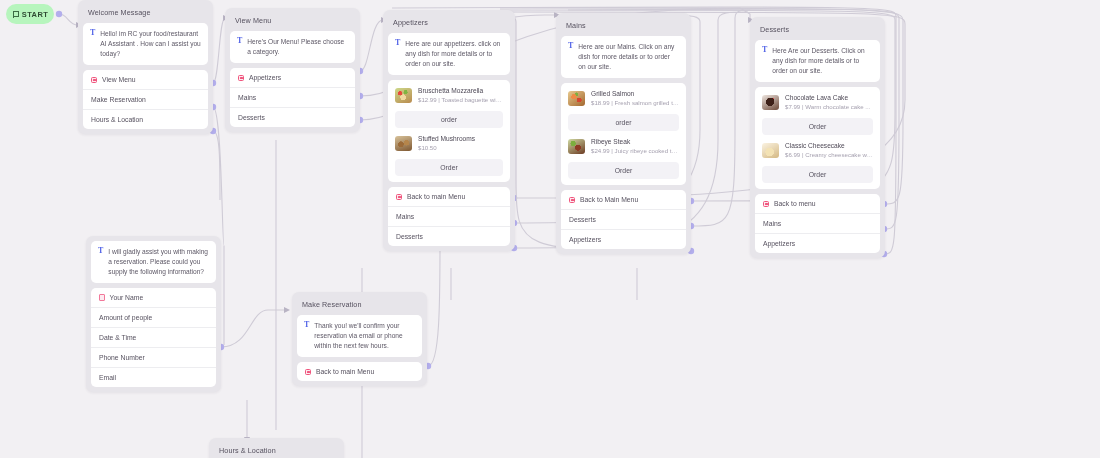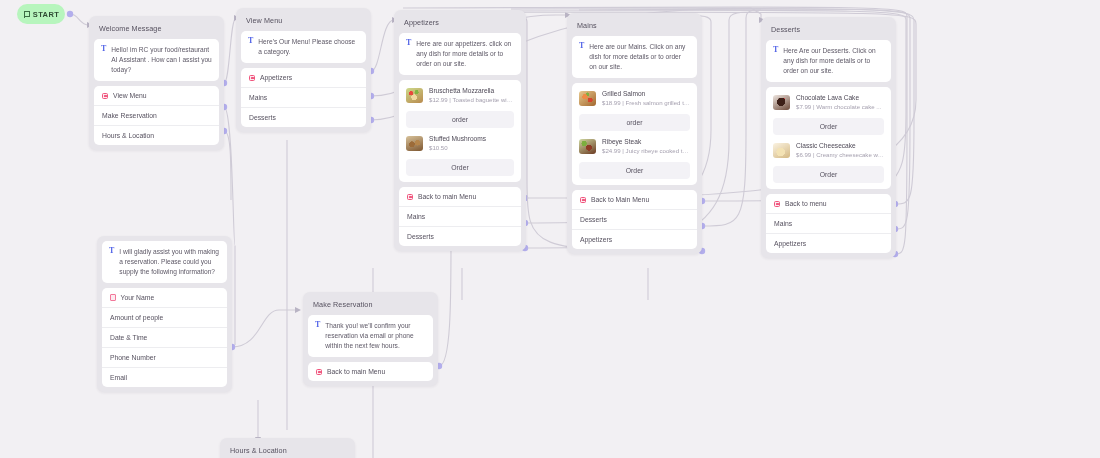--- a/index.html
+++ b/index.html
@@ -2,21 +2,21 @@
 <html><head>
 <meta charset="utf-8">
 <style>
   * { box-sizing: border-box; margin: 0; padding: 0; }
   html, body {
     width: 1100px; height: 458px;
     background: #f2f0f3;
     font-family: "Liberation Sans", sans-serif;
     overflow: hidden;
   }
-  #canvas { position: relative; width: 889px; height: 458px; margin-left: 11px; }
+  #canvas { position: relative; width: 889px; height: 458px; }
 
   svg.edges { position: absolute; inset: 0; width: 1100px; height: 458px; pointer-events: none; }
   svg.edges path { fill: none; stroke: #cfcbd6; stroke-width: 1.1; }
   svg.edges .dot { fill: #b3aeec; stroke: none; }
   svg.edges .arrow { fill: #b9b4c4; }
 
   
   .start-node {
     position: absolute; left: 6px; top: 4px;
     width: 48px; height: 20px;
@@ -204,21 +204,21 @@
 
     <path d="M247 400 L 247 440"></path>
     <polygon class="arrow" points="244,437 250,437 247,443"></polygon>
   </svg>
 
   <div class="start-node">
     <span class="flag-icon"></span>
     <span class="lbl">START</span>
   </div>
 
-  <div class="node" style="left:78px; top:16px; width:135px;">
+  <div class="node" style="left:78px; top:0; width:135px;">
     <div class="node-title">Welcome Message</div>
     <div class="block">
       <div class="txtrow">
         <span class="t-icon">T</span>
         <span class="txt">Hello! im RC your food/restaurant AI Assistant . How can I assist you today?</span>
       </div>
     </div>
     <div class="block opt-block">
       <div class="opt">
         <span class="sq-icon"></span>

